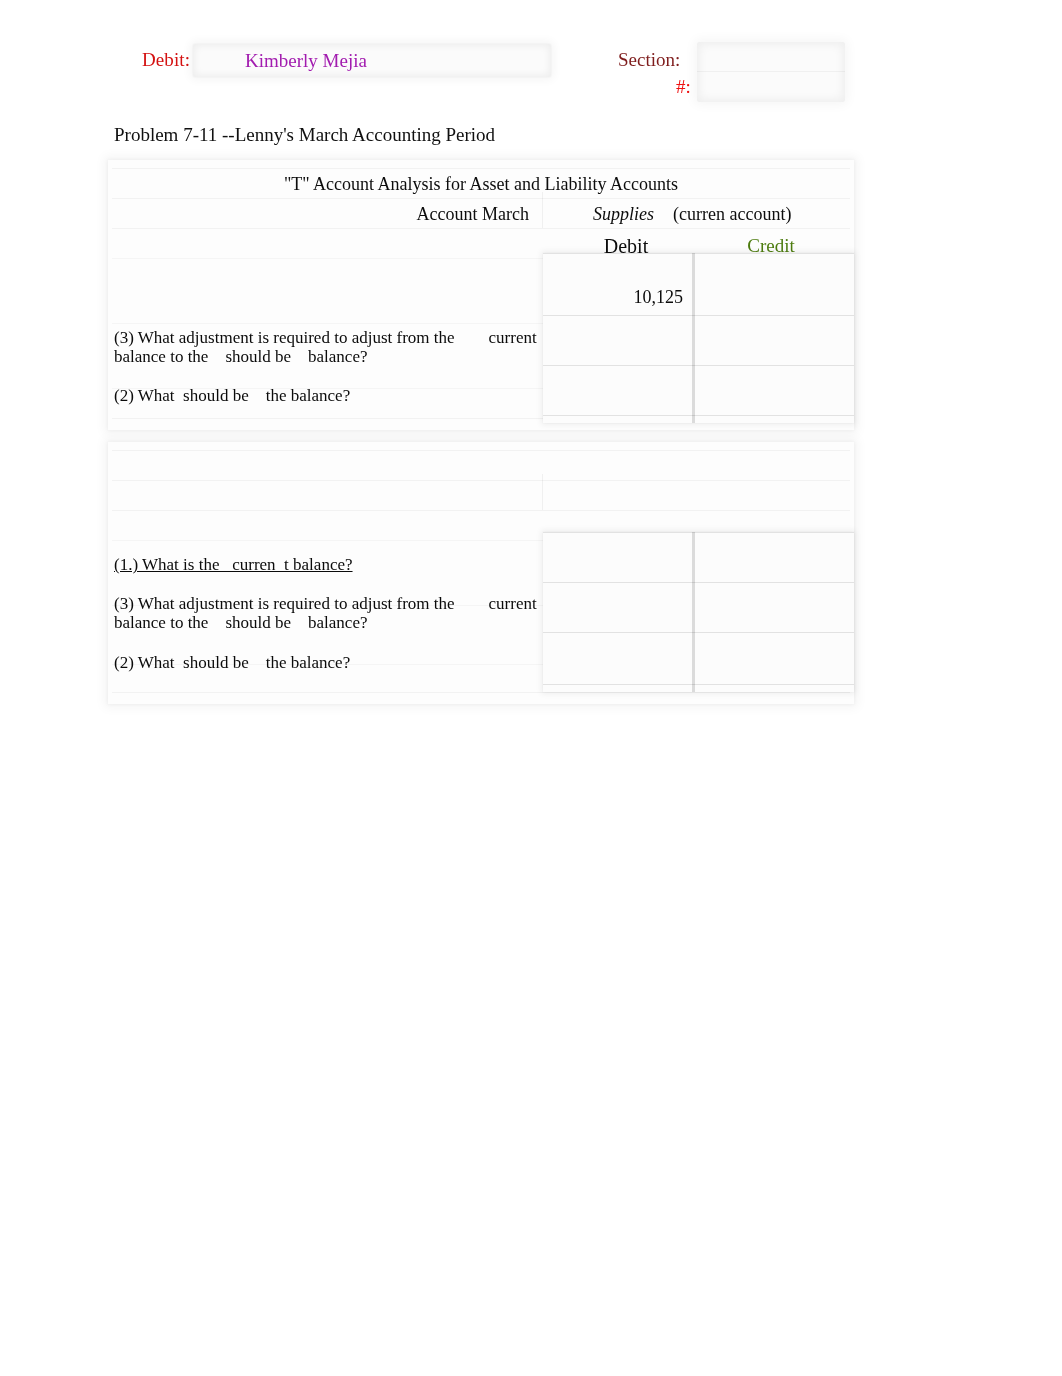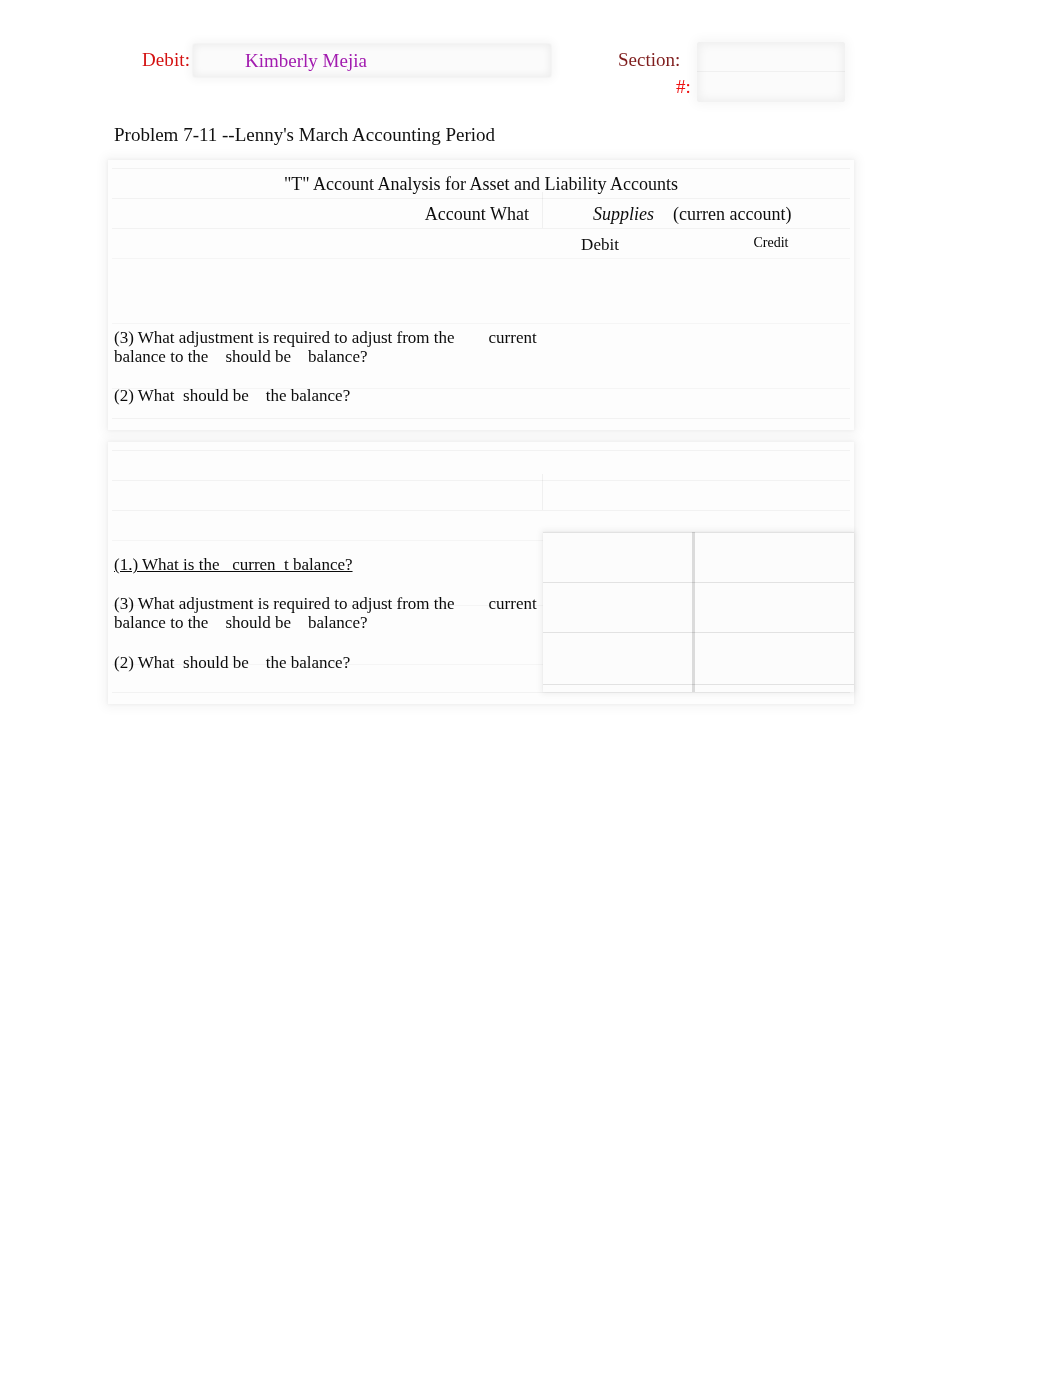--- a/index.html
+++ b/index.html
@@ -172,35 +172,35 @@
     position: absolute;
     left: 565px;
     top: 44px;
     font-size: 18px;
     color: #0d0d0d;
     white-space: nowrap;
   }
 
   .dc-debit {
     position: absolute;
-    left: 437px;
+    left: 463px;
     top: 75px;
     width: 110px;
     text-align: center;
-    font-size: 17px;
+    font-size: 20px;
     color: #0d0d0d;
   }
   .dc-credit {
     position: absolute;
     left: 608px;
     top: 75px;
     width: 110px;
     text-align: center;
-    font-size: 14px;
-    color: #000000;
+    font-size: 19px;
+    color: #4d7c0f;
   }
 
   
   .t-grid {
     position: absolute;
     background: #fcfcfc;
     box-shadow:
       0 0 6px 2px rgba(0,0,0,0.06),
       0 0 2px 0px rgba(0,0,0,0.05);
   }
@@ -265,30 +265,47 @@
       <div class="gl" style="top:68px;"></div>
       <div class="gl soft" style="top:98px;"></div>
       <div class="gl soft" style="top:163px;"></div>
       <div class="gl soft" style="top:228px;"></div>
       <div class="gl" style="top:258px;"></div>
 
       <div class="vl" style="left:434px; top:32px; height:36px;"></div>
 
       <div class="title-center">"T" Account Analysis for Asset and Liability Accounts</div>
 
-      <div class="acct-name-lbl">Account What</div>
+      <div class="acct-name-lbl">Account March</div>
 
       <div class="acct-name-val">Supplies</div>
 
       <div class="acct-type">(curren account)</div>
 
       <div class="dc-debit">Debit</div>
 
       <div class="dc-credit">Credit</div>
 
+      <div class="t-grid" style="left:435px; top:93px; width:311px; height:170px;">
+
+        <div class="t-col" style="left:149px;"></div>
+        <div class="t-row" style="top:0px;"></div>
+        <div class="t-row" style="top:62px;"></div>
+        <div class="t-row" style="top:112px;"></div>
+        <div class="t-row" style="top:162px;"></div>
+
+        <div class="t-cell" style="left:0px;  top:34px; width:140px;">10,125</div>
+        <div class="t-cell" style="left:155px; top:34px; width:145px;"></div>
+
+        <div class="t-cell" style="left:0px;  top:82px; width:140px;"></div>
+        <div class="t-cell" style="left:155px; top:82px; width:145px;"></div>
+
+        <div class="t-cell" style="left:0px;  top:132px; width:140px;"></div>
+        <div class="t-cell" style="left:155px; top:132px; width:145px;"></div>
+      </div>
 
       <div class="q" style="left:6px; top:168px;">(3) What adjustment is required to adjust from the        current
 balance to the    should be    balance?</div>
 
       <div class="q" style="left:6px; top:226px;">(2) What  should be    the balance?</div>
     </div>
   </div>
 
   <div class="block" id="block2">
     <div class="block-inner">

